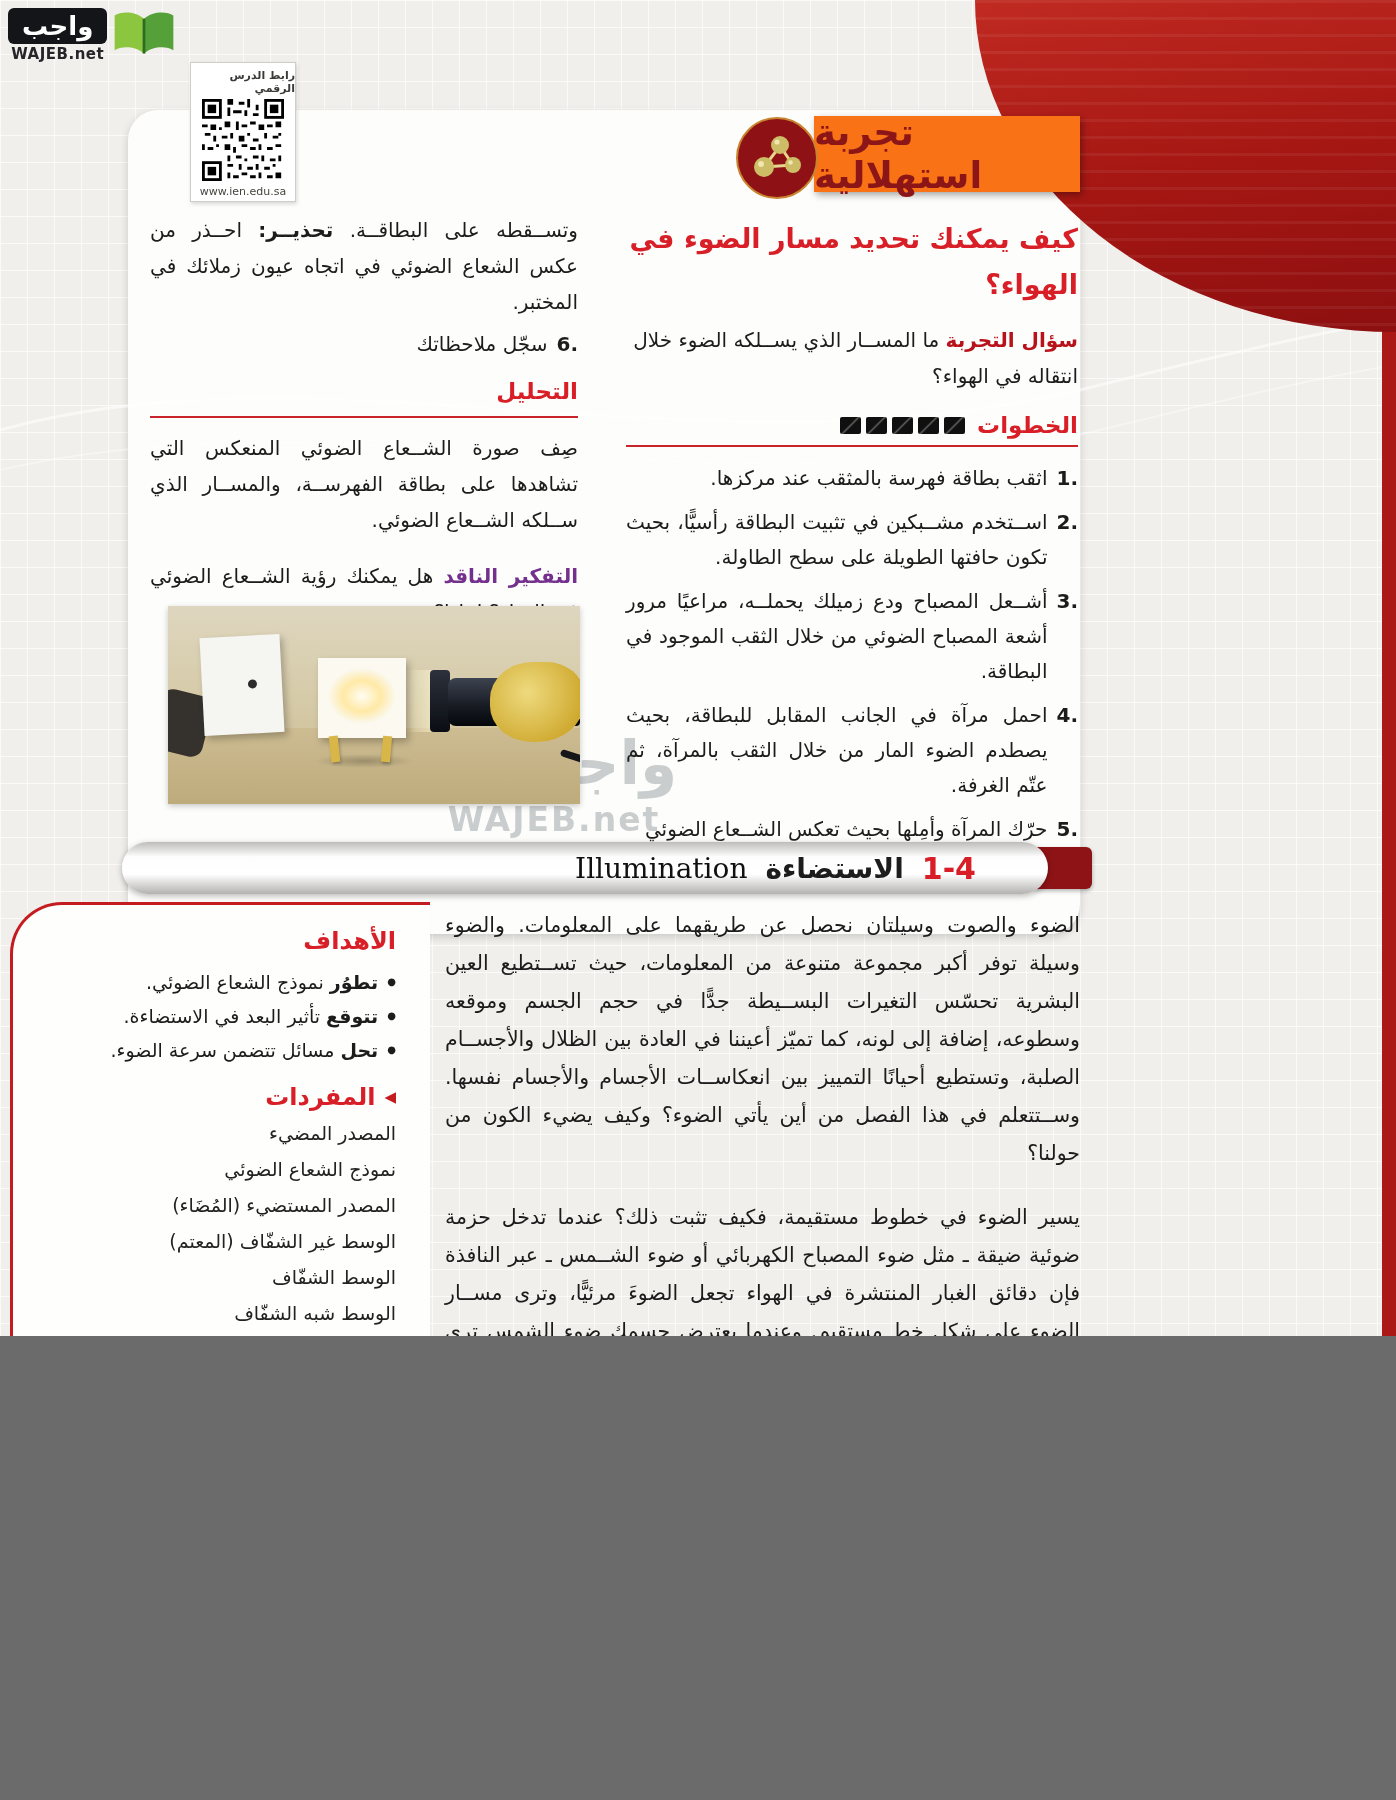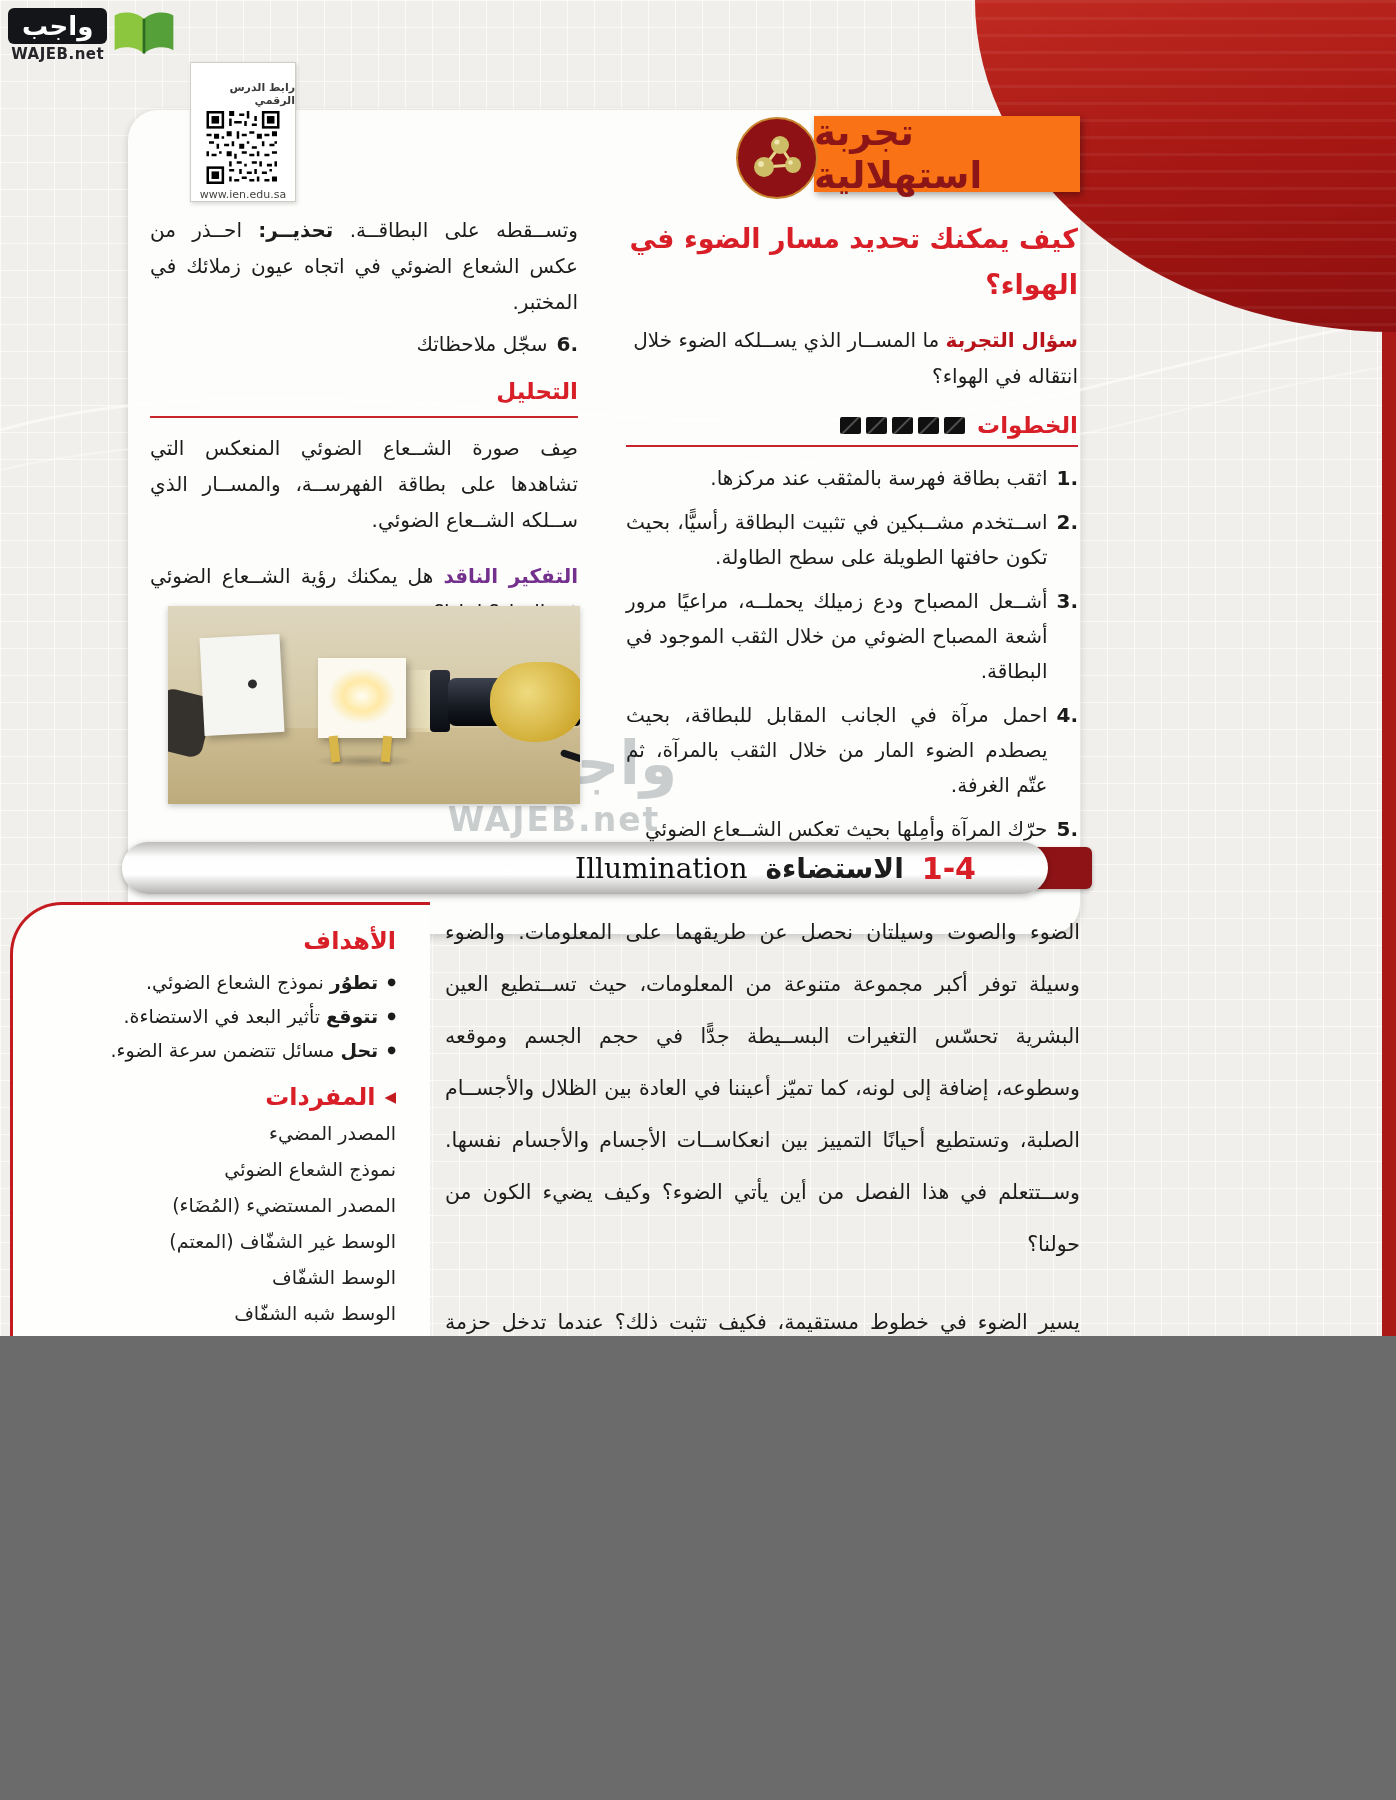--- a/index.html
+++ b/index.html
@@ -18,21 +18,21 @@
     border-bottom-left-radius:100% 100%}
   .red-shape::after{content:"";position:absolute;inset:0;border-radius:inherit;
     background:repeating-linear-gradient(180deg,rgba(255,255,255,.06) 0 3px,transparent 3px 17px)}
   
   .wajeb{position:absolute;left:8px;top:8px;z-index:6;display:flex;align-items:center;gap:4px}
   .wajeb-col{display:flex;flex-direction:column;align-items:center}
   .wajeb-box{background:#141518;border-radius:6px;padding:2px 14px;color:#fff;font-size:26px;font-weight:bold;line-height:32px}
   .wajeb-site{font-size:15px;font-weight:bold;color:#26262a;letter-spacing:.5px;margin-top:1px}
   
   .qr-box{position:absolute;left:190px;top:62px;width:106px;height:140px;background:#fff;border:1px solid #cfcdc6;
-    box-shadow:1px 2px 4px rgba(0,0,0,.15);display:flex;flex-direction:column;align-items:center;padding-top:18px;z-index:6}
+    box-shadow:1px 2px 4px rgba(0,0,0,.15);display:flex;flex-direction:column;align-items:center;padding-top:6px;z-index:6}
   .qr-title{font-size:11px;font-weight:bold;color:#3a3a38;direction:rtl}
   .qr-code{width:82px;height:82px;margin-top:4px}
   .qr-url{font-size:11px;color:#44443f;margin-top:4px}
   
   .molecule{position:absolute;left:735px;top:116px;width:84px;height:84px;z-index:5}
   .exp-banner{position:absolute;left:814px;top:116px;width:266px;height:76px;background:#f97316;z-index:4;
     box-shadow:2px 3px 7px rgba(0,0,0,.35);display:flex;align-items:center;justify-content:center}
   .exp-banner-title{font-size:37px;font-weight:bold;color:#8c1517}
   
   .col-right{position:absolute;right:318px;top:216px;width:452px;direction:rtl;z-index:4}
@@ -103,21 +103,21 @@
   .obj-title{color:#d81f27;font-size:24px;font-weight:bold;margin-bottom:10px;text-align:right}
   .obj-item{display:flex;gap:9px;font-size:19px;line-height:34px;text-align:right}
   .obj-bullet{font-size:10px;line-height:34px}
   .obj-lead{font-weight:bold}
   .vocab-head{display:flex;align-items:center;gap:9px;margin-top:16px;margin-bottom:4px}
   .vocab-tri{color:#c41b20;font-size:15px}
   .vocab-title{color:#d81f27;font-size:24px;font-weight:bold}
   .vocab-item{font-size:19px;line-height:36px;text-align:right;color:#222}
   
   .main-text{position:absolute;left:445px;top:906px;width:635px;direction:rtl;text-align:justify;z-index:3;
-    font-size:20.5px;line-height:52px;color:#1b1b1b}
+    font-size:20.5px;line-height:38px;color:#1b1b1b}
   .main-text p + p{margin-top:26px}
   
   .dots{position:absolute;left:52px;top:1348px;width:192px;height:80px;z-index:3;opacity:.9;
     background-image:radial-gradient(circle,#8bb9a9 2.4px,rgba(139,185,169,0) 3px);background-size:13px 13px;
     clip-path:polygon(0 0,62% 0,100% 100%,0 100%)}
   .ministry{position:absolute;left:56px;top:1432px;width:240px;z-index:3}
   .ministry-ar{color:#67987f;font-size:27px;font-weight:bold;direction:rtl;width:182px;text-align:right}
   .ministry-en{color:#8e8e89;font-size:14.5px;margin-top:6px}
   .ministry-year{color:#8e8e89;font-size:12px;margin-top:3px}
   .page-badge{position:absolute;left:112px;top:1426px;width:68px;height:52px;background:#86efac;border:2px solid #c41b20;

